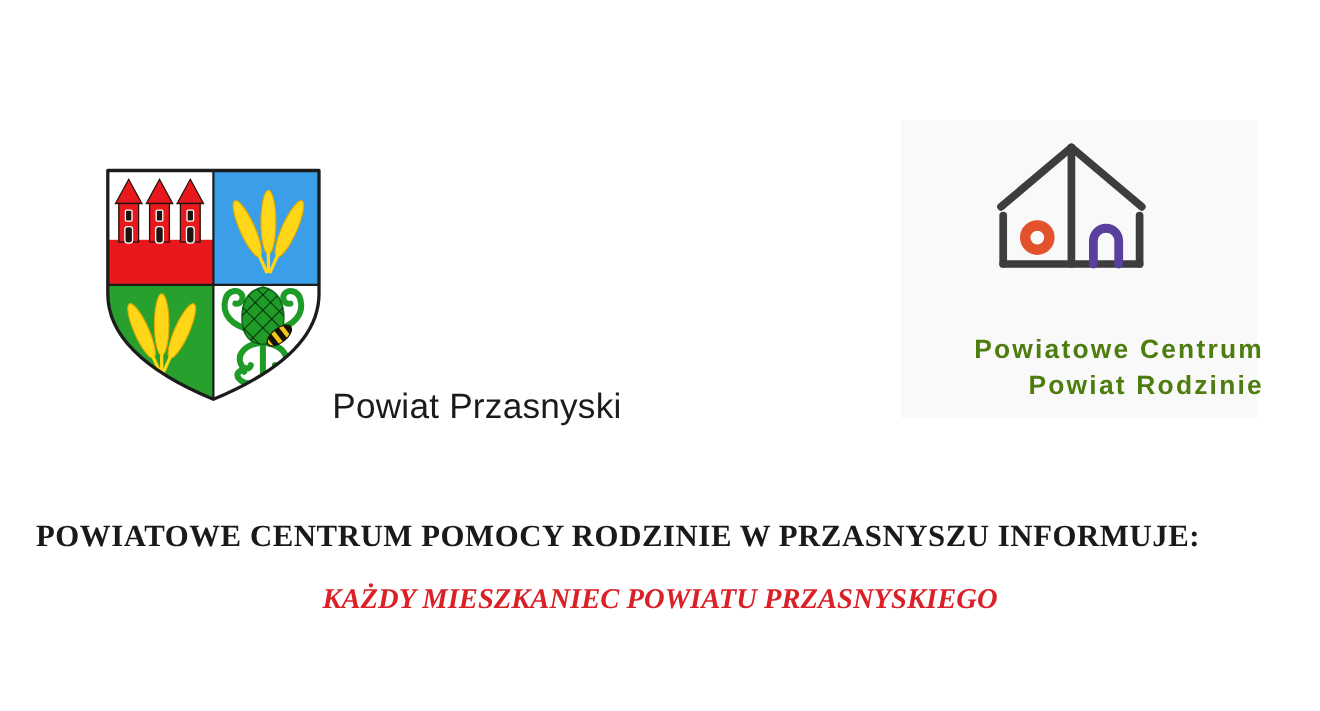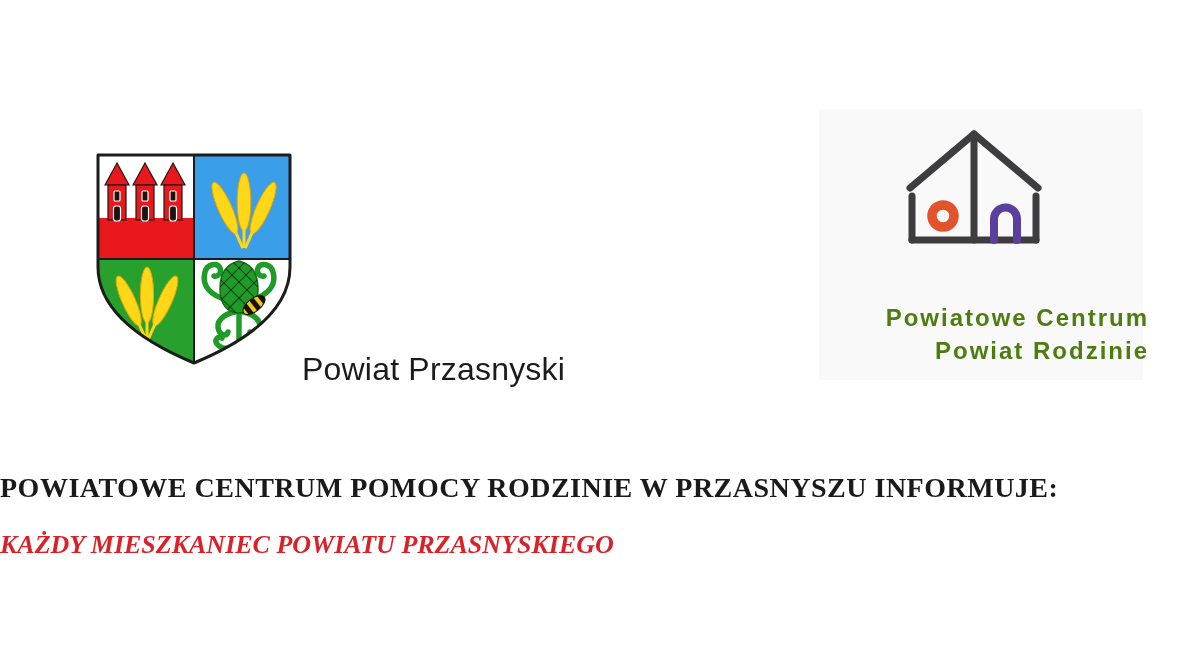--- a/index.html
+++ b/index.html
@@ -45,34 +45,34 @@
     font-weight: bold;
     letter-spacing: 2px;
     line-height: 33px;
     color: #4d7c0f;
     margin-top: 13px;
   }
   .announce-heading {
     position: absolute;
     left: 0; top: 473px;
     width: 1091px;
-    text-align: left;
+    text-align: right;
     font-family: "Liberation Serif", serif;
     font-weight: bold;
     font-size: 28px;
     line-height: 30px;
     color: #1a1a1a;
     letter-spacing: 0.5px;
     white-space: nowrap;
   }
   .announce-emphasis {
     position: absolute;
     left: 0; top: 529px;
     width: 1200px;
-    text-align: left;
+    text-align: center;
     font-family: "Liberation Serif", serif;
     font-weight: bold;
     font-style: italic;
     font-size: 26px;
     line-height: 32px;
     color: #da2128;
     white-space: nowrap;
   }
 </style>
 </head>

